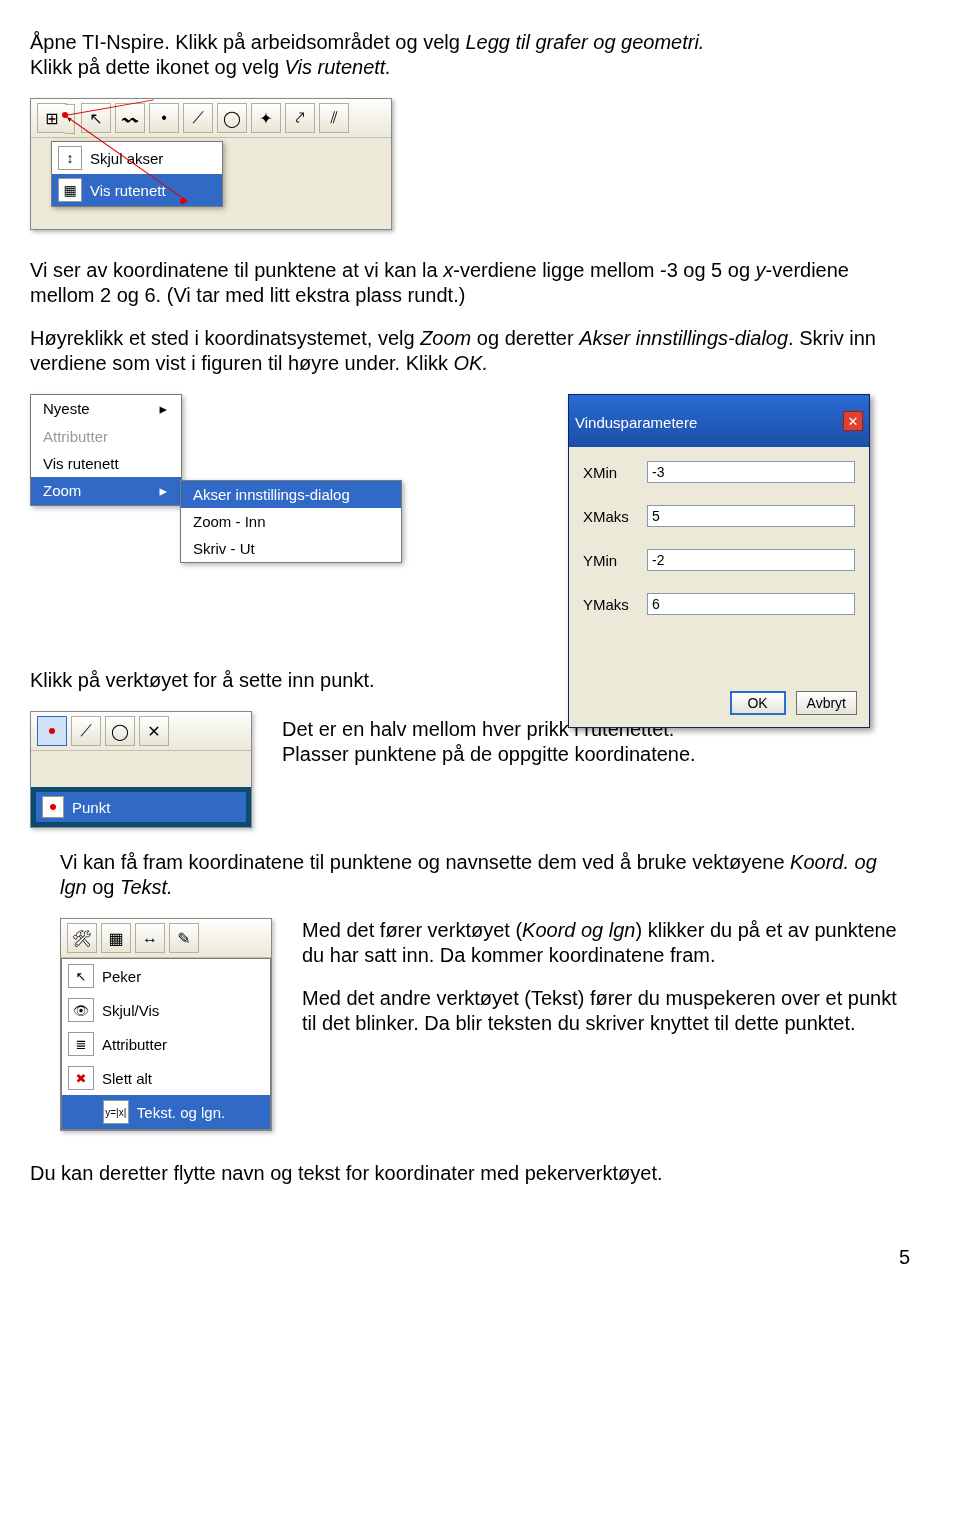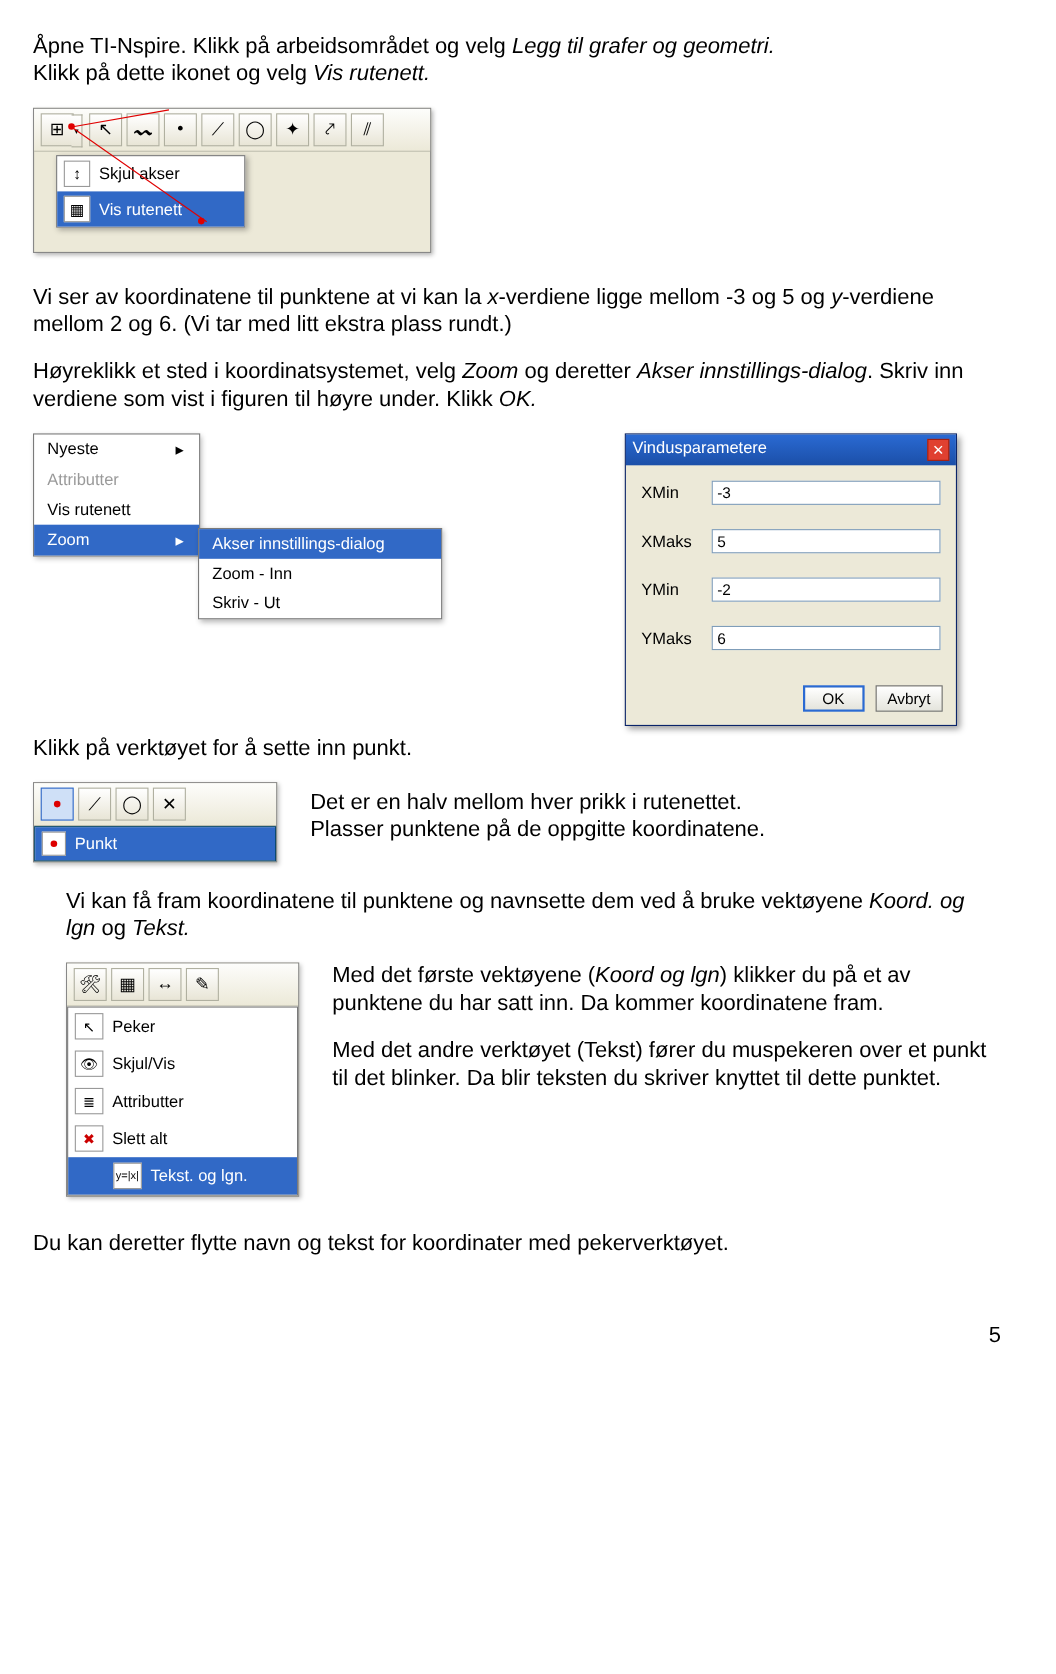--- a/index.html
+++ b/index.html
@@ -96,48 +96,48 @@
   .dlg {
     position:absolute; right:0; top:0;
     width:300px;
     border:1px solid #0a246a;
     background:#ece9d8;
     box-shadow:3px 3px 6px rgba(0,0,0,0.4);
   }
   .dlg-title {
     background:linear-gradient(#2a6ad3,#1b4fa8);
     color:#fff;font-size:15px;
-    padding:4px 6px;
-    display:flex;justify-content:space-between;align-items:flex-start;
+    padding:16px 6px;
+    display:flex;justify-content:space-between;align-items:flex-end;
   }
   .dlg-close {
     width:18px;height:18px;background:#e04030;border:1px solid #a02010;
     color:#fff;font-size:13px;display:flex;align-items:center;justify-content:center;
   }
   .dlg-body { padding:14px 14px 10px 14px; }
   .dlg-row { display:flex;align-items:center;margin-bottom:22px;font-size:15px; }
   .dlg-row label { width:64px; }
   .dlg-row input {
     flex:1;border:1px solid #7f9db9;padding:2px 4px;font-size:14px;background:#fff;
   }
-  .dlg-btns { display:flex;gap:10px;justify-content:flex-end;padding:0 12px 12px 0; }
+  .dlg-btns { display:flex;gap:10px;justify-content:flex-end;padding:0 12px 12px 0;margin-top:44px; }
   .winbtn {
     min-width:56px;padding:2px 10px;font-size:14px;
     border:1px solid #707070;background:linear-gradient(#fff,#e4e4dc);
   }
   .winbtn.def { border:2px solid #2a6ad3; }
 
   
   .shot3 {
     width:220px;border:1px solid #888;background:#ece9d8;
     box-shadow:2px 2px 4px rgba(0,0,0,0.25);
   }
   .tb3 { display:flex;gap:4px;padding:4px 6px;background:linear-gradient(#fdfdfb,#ece9d8);border-bottom:1px solid #c0c0b0;}
   .tb3 .tbtn.active { border:1px solid #3169c6;background:#cfe0f7; }
-  .menu3 { background:#f97316;border:1px solid #0c4a6e;min-width:150px; }
+  .menu3 { background:#f97316;border:5px solid #0c4a6e;min-width:150px;margin-top:36px; }
   .menu3-row { display:flex;gap:8px;align-items:center;padding:4px 10px 4px 6px;font-size:15px;}
   .menu3-row.hl { background:#3169c6;color:#fff; }
   .pt-ico { width:20px;height:20px;border:1px solid #999;background:#fff;display:flex;align-items:center;justify-content:center; }
   .reddot { width:6px;height:6px;background:#d00;border-radius:50%; }
 
   .flexrow { display:flex;gap:30px;align-items:flex-start;margin-bottom:22px; }
 
   
   .shot4 {
     width:210px;border:1px solid #888;background:#ece9d8;
@@ -328,21 +328,21 @@
         <span>Slett alt</span>
       </div>
       <div class="menu4-row hl">
         <span class="m4ico" style="font-size:10px">y=|x|</span>
         <span>Tekst. og lgn.</span>
       </div>
     </div>
   </div>
   <div class="col-text">
     <p class="para">
-      <span>Med det første vektøyene (</span><span class="ital">Koord og lgn</span><span>) klikker du på et av punktene du har satt inn. Da kommer koordinatene fram.</span>
+      <span>Med det fører verktøyet (</span><span class="ital">Koord og lgn</span><span>) klikker du på et av punktene du har satt inn. Da kommer koordinatene fram.</span>
     </p>
     <p class="para">Med det andre verktøyet (Tekst) fører du muspekeren over et punkt til det blinker. Da blir teksten du skriver knyttet til dette punktet.</p>
   </div>
 </div>
 
 <p class="para" style="margin-top:30px">Du kan deretter flytte navn og tekst for koordinater med pekerverktøyet.</p>
 
 <div class="page-num">5</div>
 
 </body></html>

